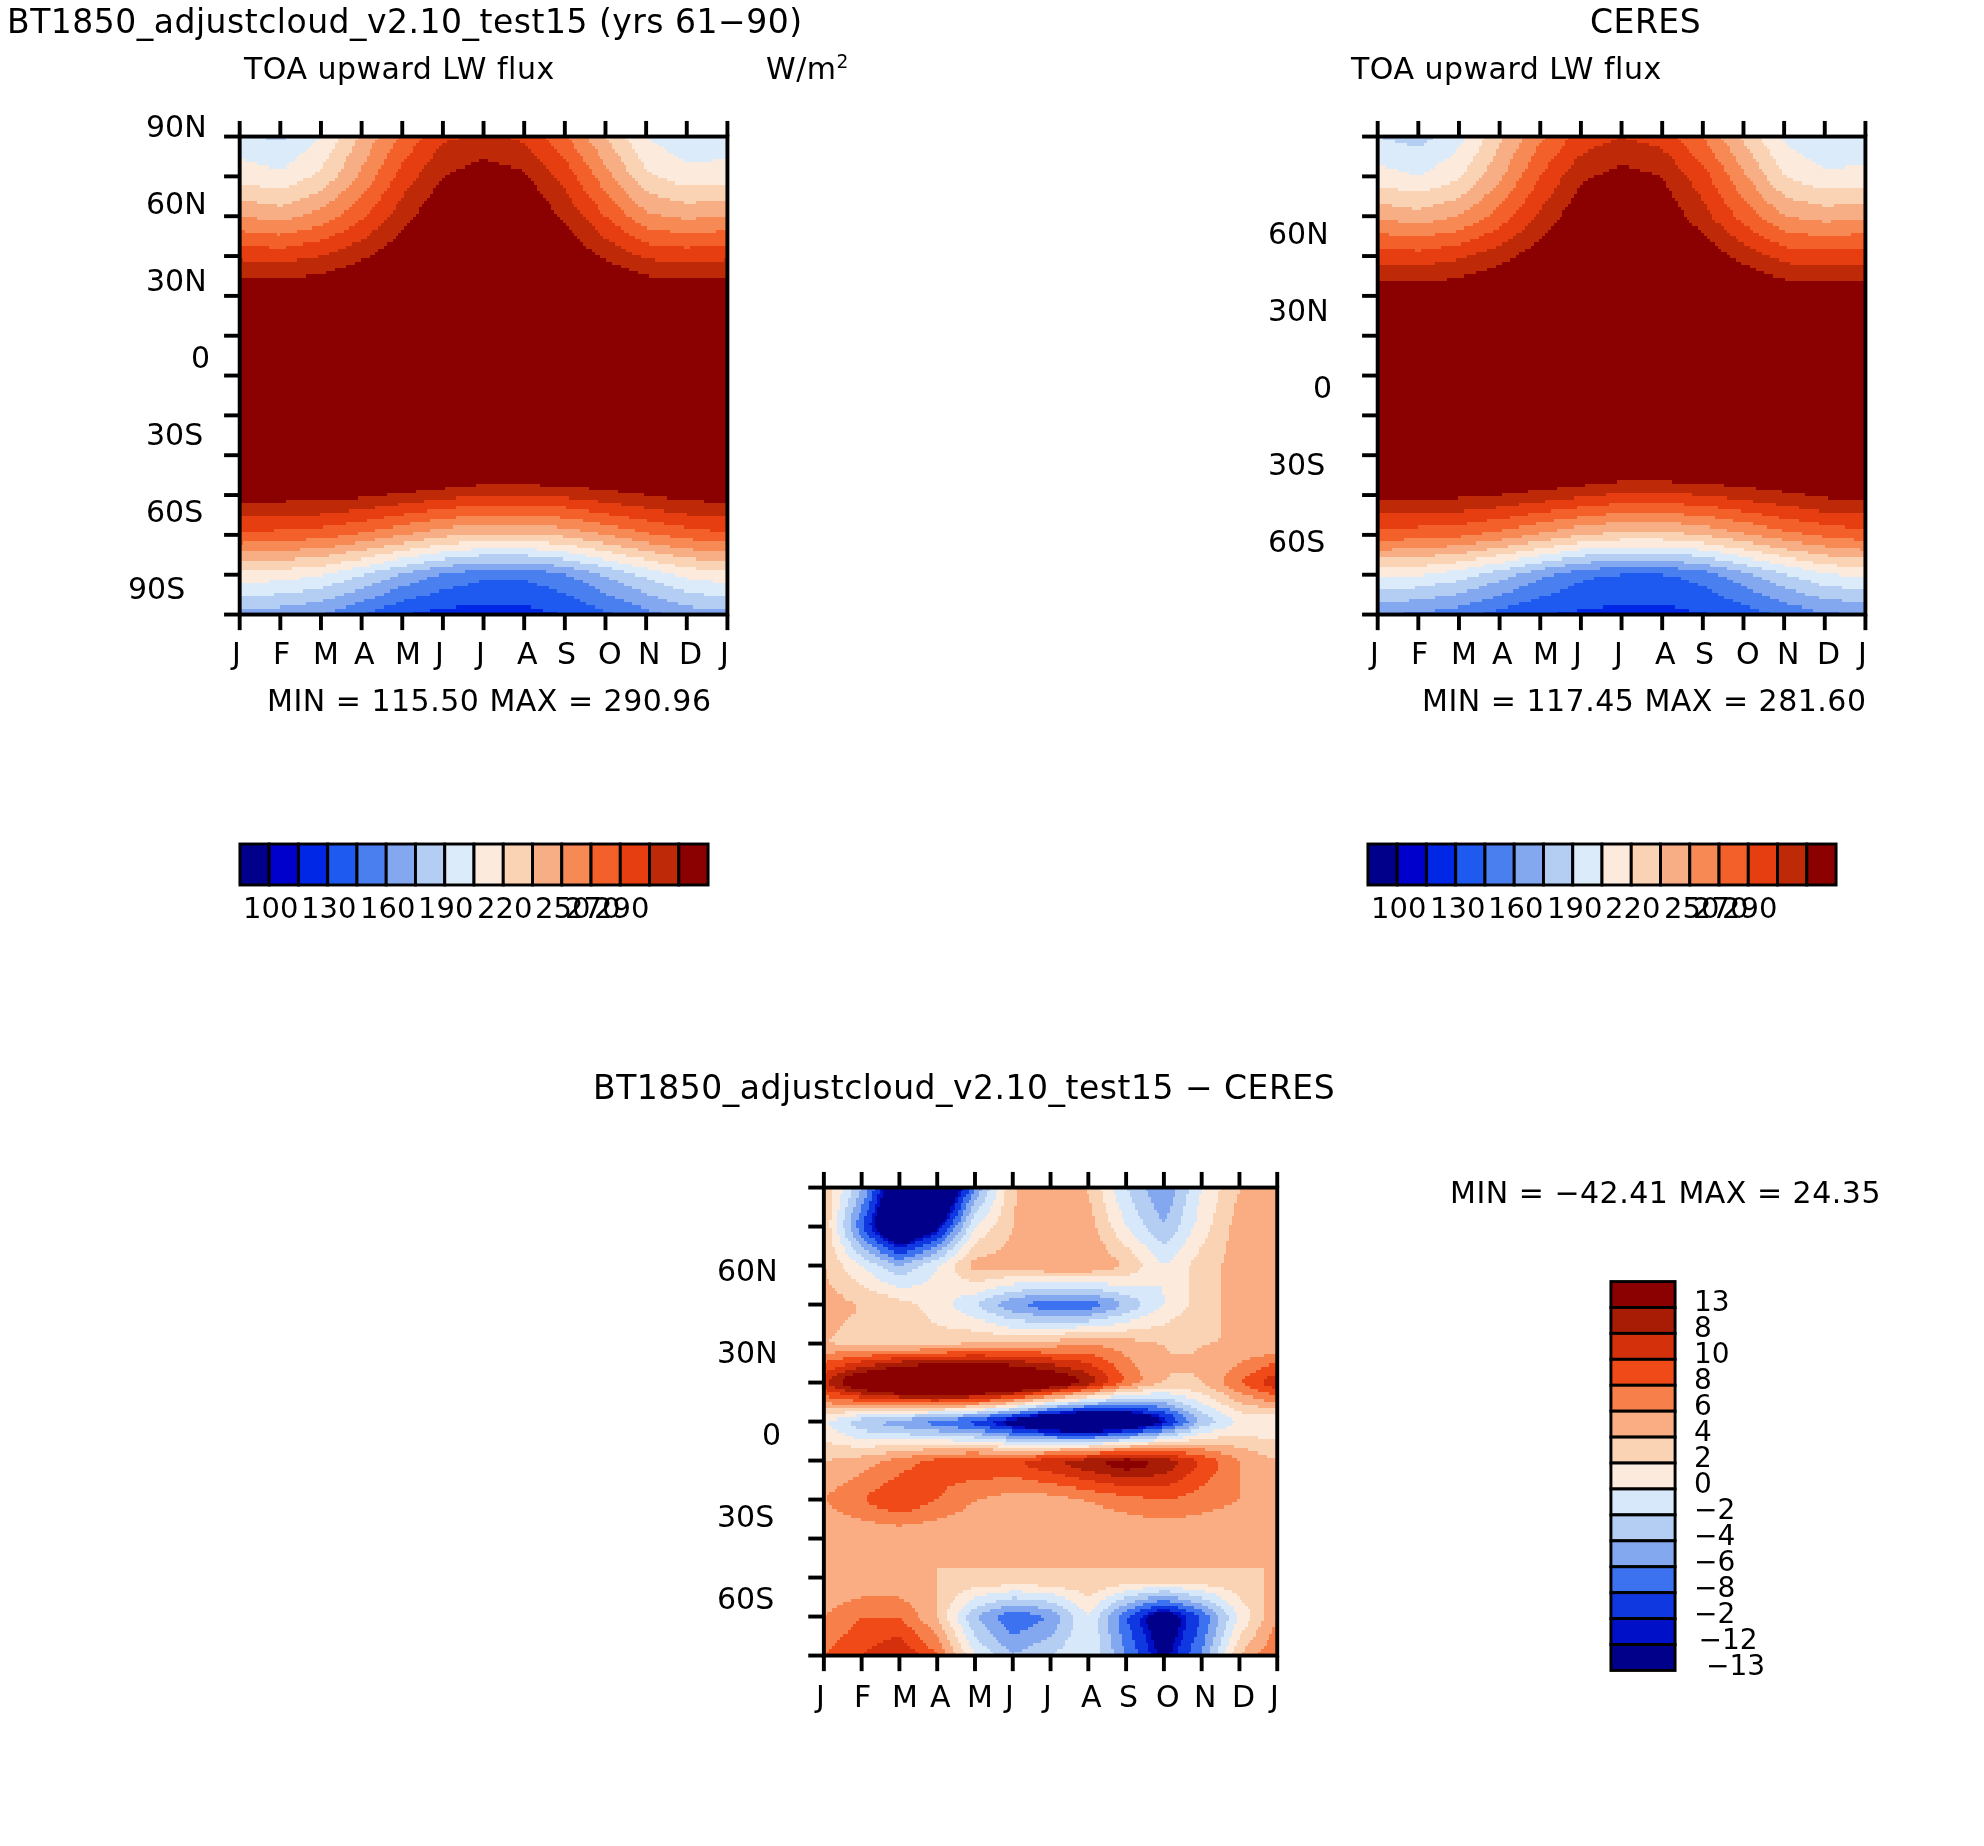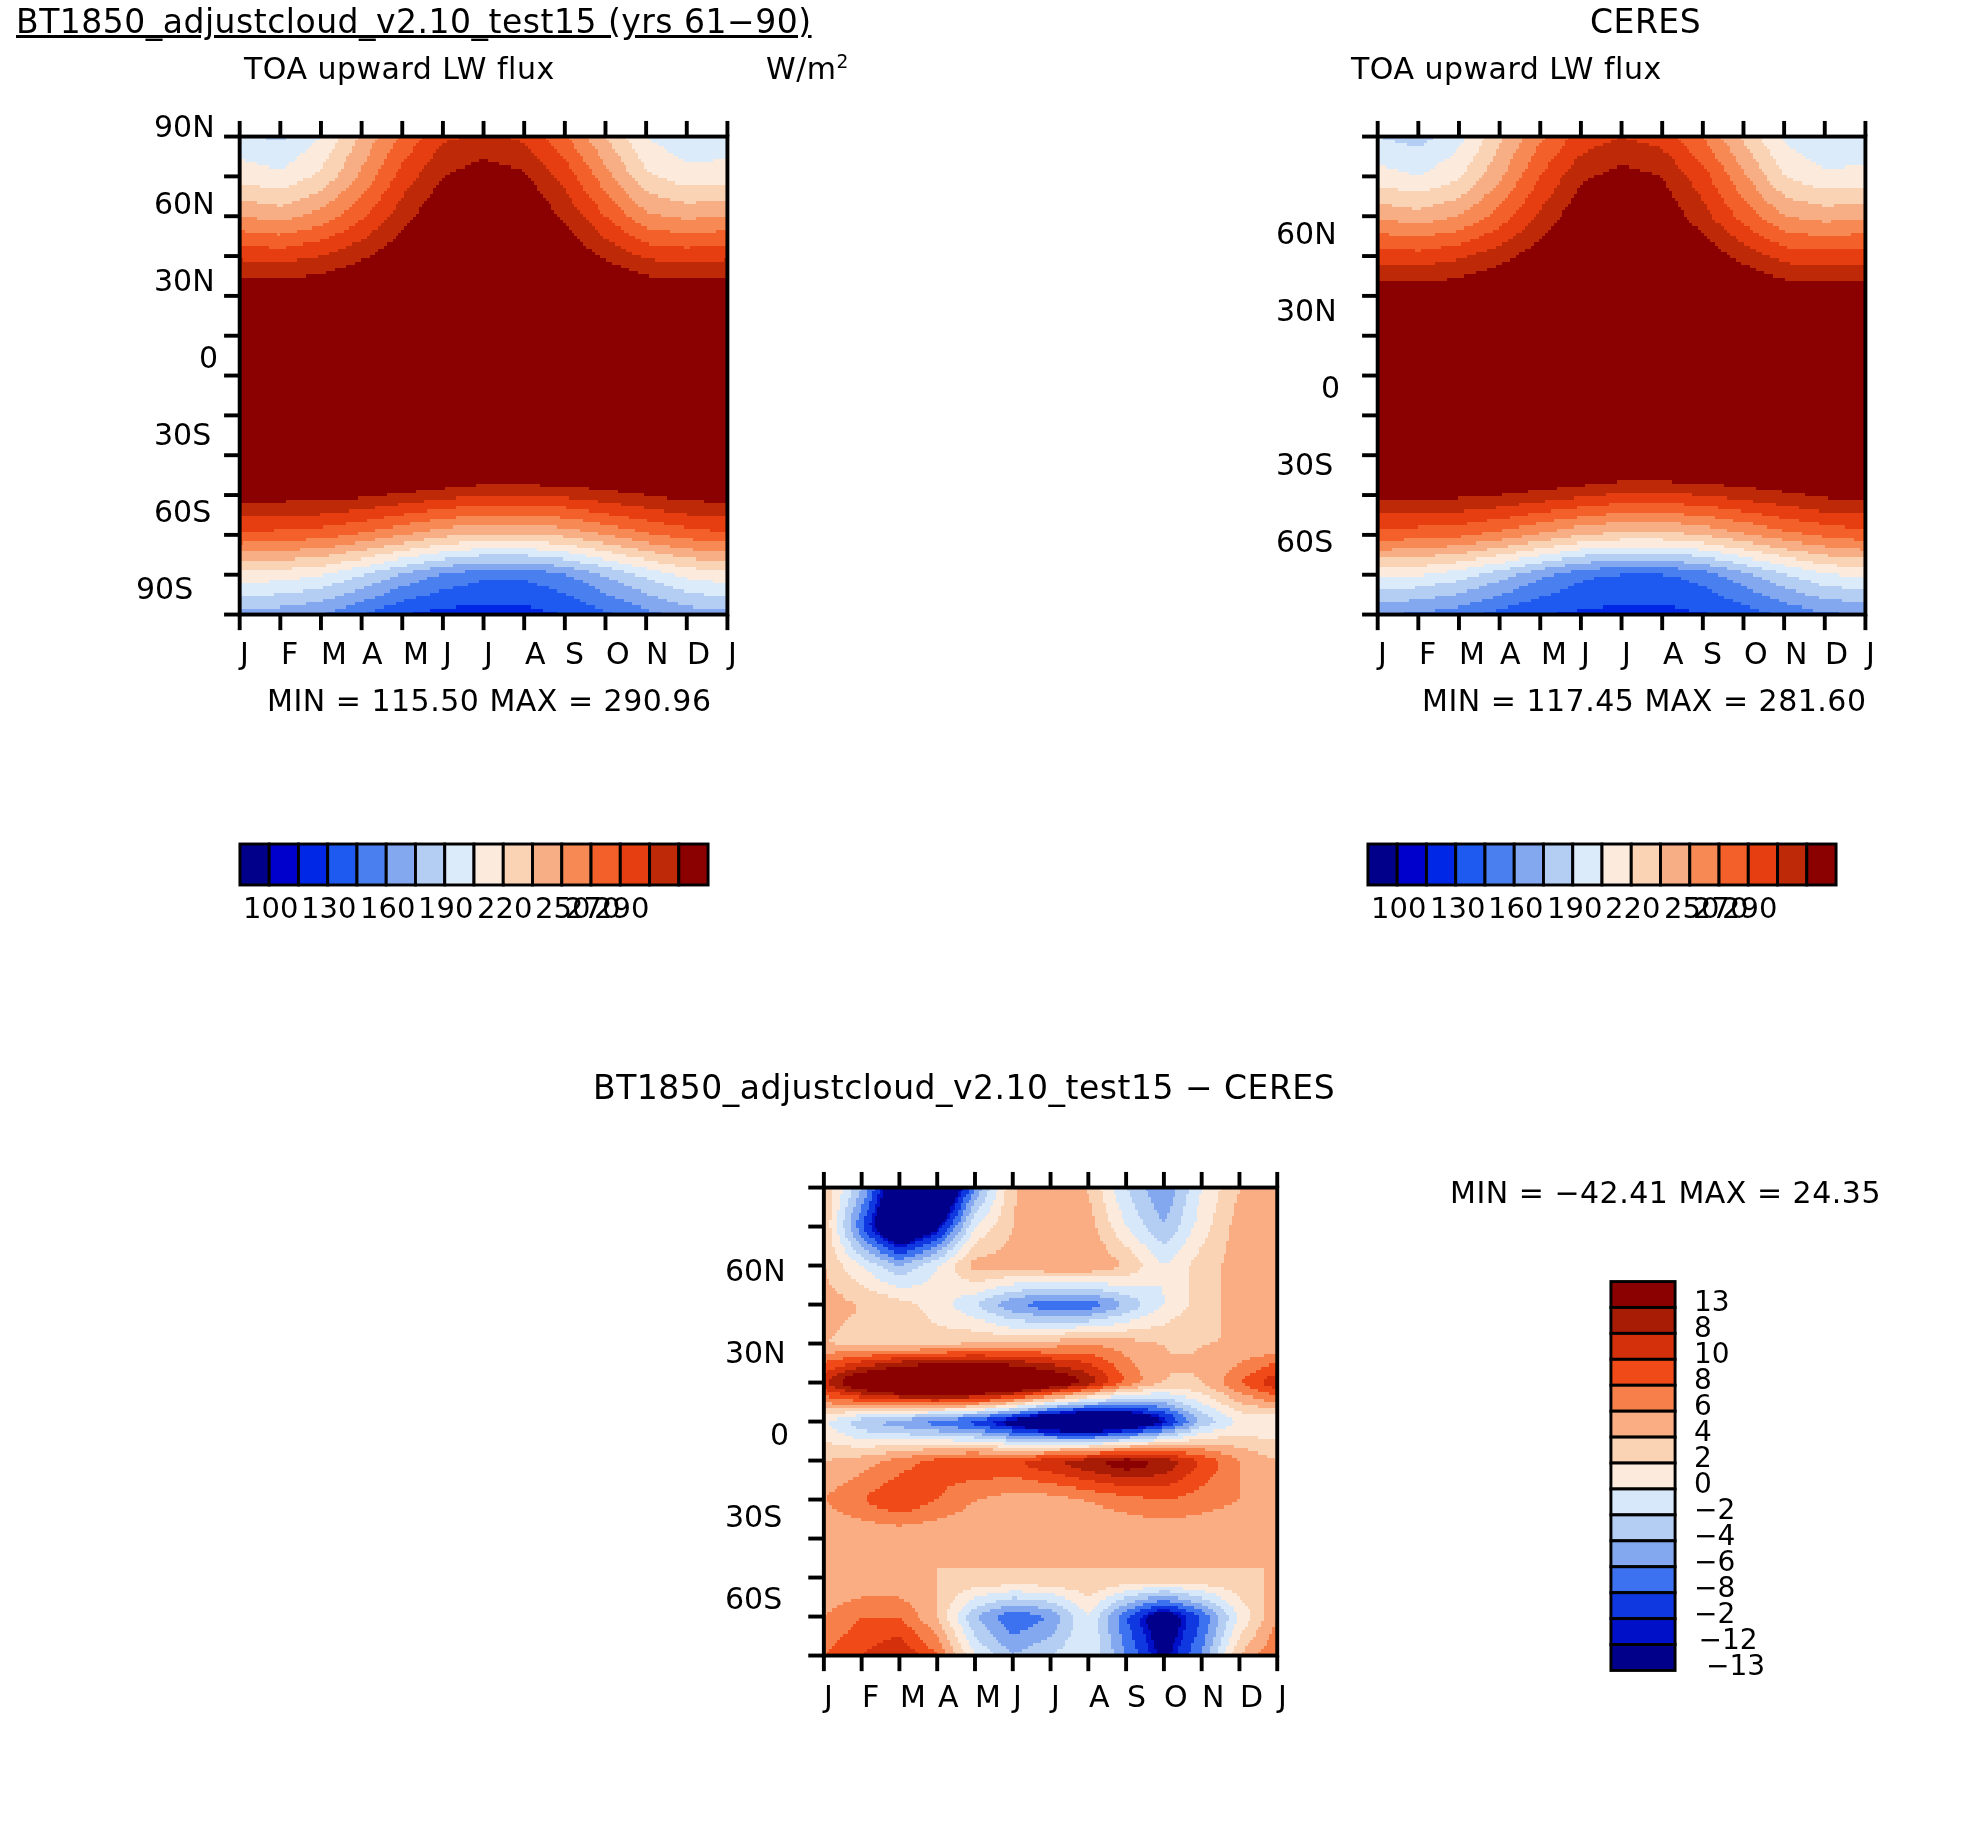--- a/index.html
+++ b/index.html
@@ -1,35 +1,35 @@
 <!DOCTYPE html>
 <html><head>
 <meta charset="utf-8">
 <style>
   html,body{margin:0;padding:0;background:#ffffff;}
   body{width:1985px;height:1846px;position:relative;
        font-family:"DejaVu Sans","Liberation Sans",sans-serif;color:#000;}
   .panel{position:absolute;}
   .ttl{position:absolute;white-space:nowrap;font-size:33px;letter-spacing:0.5px;}
   .ttl-sm{position:absolute;white-space:nowrap;font-size:30px;letter-spacing:0.5px;}
-  .axlab{position:absolute;white-space:nowrap;font-size:30px;margin-left:8px;}
+  .axlab{position:absolute;white-space:nowrap;font-size:30px;}
   .minmax{position:absolute;white-space:nowrap;font-size:30px;letter-spacing:0.5px;}
   .cblab{position:absolute;white-space:nowrap;font-size:29px;}
   .cblab-v{position:absolute;white-space:nowrap;font-size:28px;}
   svg{display:block;}
   .frame{fill:none;stroke:#000;stroke-width:4;}
   .tick{stroke:#000;stroke-width:4;}
   .swatch{stroke:#000;stroke-width:3;}
   sup{font-size:.62em;vertical-align:super;}
 </style>
 </head>
 <body>
 
 <div class="panel">
-  <div class="ttl" style="left:16px;top:2px;text-decoration:underline;">BT1850_adjustcloud_v2.10_test15 (yrs 61−90)</div>
+  <div class="ttl" style="left:7px;top:2px;">BT1850_adjustcloud_v2.10_test15 (yrs 61−90)</div>
   <div class="ttl-sm" style="left:244px;top:51px;">TOA upward LW flux</div>
   <div class="ttl-sm" style="left:766px;top:51px;"><span>W/m</span><sup>2</sup></div>
 
   <svg id="svg-model" width="527" height="517" style="position:absolute;left:222px;top:119px;" viewBox="-18 -18 540 530">
       <g>
         <rect x="0" y="0" width="500" height="490" fill="#00008B"></rect>
         <path d="M0.0 0.0H500.0V3.9H0.0ZM0.0 3.3H500.0V7.2H0.0ZM0.0 6.6H500.0V10.5H0.0ZM0.0 9.9H500.0V13.8H0.0ZM0.0 13.2H500.0V17.0H0.0ZM0.0 16.4H500.0V20.3H0.0ZM0.0 19.7H500.0V23.6H0.0ZM0.0 23.0H500.0V26.9H0.0ZM0.0 26.3H500.0V30.2H0.0ZM0.0 29.6H500.0V33.5H0.0ZM0.0 32.9H500.0V36.8H0.0ZM0.0 36.2H500.0V40.1H0.0ZM0.0 39.5H500.0V43.4H0.0ZM0.0 42.8H500.0V46.6H0.0ZM0.0 46.0H500.0V49.9H0.0ZM0.0 49.3H500.0V53.2H0.0ZM0.0 52.6H500.0V56.5H0.0ZM0.0 55.9H500.0V59.8H0.0ZM0.0 59.2H500.0V63.1H0.0ZM0.0 62.5H500.0V66.4H0.0ZM0.0 65.8H500.0V69.7H0.0ZM0.0 69.1H500.0V72.9H0.0ZM0.0 72.3H500.0V76.2H0.0ZM0.0 75.6H500.0V79.5H0.0ZM0.0 78.9H500.0V82.8H0.0ZM0.0 82.2H500.0V86.1H0.0ZM0.0 85.5H500.0V89.4H0.0ZM0.0 88.8H500.0V92.7H0.0ZM0.0 92.1H500.0V96.0H0.0ZM0.0 95.4H500.0V99.3H0.0ZM0.0 98.7H500.0V102.5H0.0ZM0.0 101.9H500.0V105.8H0.0ZM0.0 105.2H500.0V109.1H0.0ZM0.0 108.5H500.0V112.4H0.0ZM0.0 111.8H500.0V115.7H0.0ZM0.0 115.1H500.0V119.0H0.0ZM0.0 118.4H500.0V122.3H0.0ZM0.0 121.7H500.0V125.6H0.0ZM0.0 125.0H500.0V128.9H0.0ZM0.0 128.3H500.0V132.1H0.0ZM0.0 131.5H500.0V135.4H0.0ZM0.0 134.8H500.0V138.7H0.0ZM0.0 138.1H500.0V142.0H0.0ZM0.0 141.4H500.0V145.3H0.0ZM0.0 144.7H500.0V148.6H0.0ZM0.0 148.0H500.0V151.9H0.0ZM0.0 151.3H500.0V155.2H0.0ZM0.0 154.6H500.0V158.5H0.0ZM0.0 157.9H500.0V161.7H0.0ZM0.0 161.1H500.0V165.0H0.0ZM0.0 164.4H500.0V168.3H0.0ZM0.0 167.7H500.0V171.6H0.0ZM0.0 171.0H500.0V174.9H0.0ZM0.0 174.3H500.0V178.2H0.0ZM0.0 177.6H500.0V181.5H0.0ZM0.0 180.9H500.0V184.8H0.0ZM0.0 184.2H500.0V188.0H0.0ZM0.0 187.4H500.0V191.3H0.0ZM0.0 190.7H500.0V194.6H0.0ZM0.0 194.0H500.0V197.9H0.0ZM0.0 197.3H500.0V201.2H0.0ZM0.0 200.6H500.0V204.5H0.0ZM0.0 203.9H500.0V207.8H0.0ZM0.0 207.2H500.0V211.1H0.0ZM0.0 210.5H500.0V214.4H0.0ZM0.0 213.8H500.0V217.6H0.0ZM0.0 217.0H500.0V220.9H0.0ZM0.0 220.3H500.0V224.2H0.0ZM0.0 223.6H500.0V227.5H0.0ZM0.0 226.9H500.0V230.8H0.0ZM0.0 230.2H500.0V234.1H0.0ZM0.0 233.5H500.0V237.4H0.0ZM0.0 236.8H500.0V240.7H0.0ZM0.0 240.1H500.0V244.0H0.0ZM0.0 243.4H500.0V247.2H0.0ZM0.0 246.6H500.0V250.5H0.0ZM0.0 249.9H500.0V253.8H0.0ZM0.0 253.2H500.0V257.1H0.0ZM0.0 256.5H500.0V260.4H0.0ZM0.0 259.8H500.0V263.7H0.0ZM0.0 263.1H500.0V267.0H0.0ZM0.0 266.4H500.0V270.3H0.0ZM0.0 269.7H500.0V273.6H0.0ZM0.0 273.0H500.0V276.8H0.0ZM0.0 276.2H500.0V280.1H0.0ZM0.0 279.5H500.0V283.4H0.0ZM0.0 282.8H500.0V286.7H0.0ZM0.0 286.1H500.0V290.0H0.0ZM0.0 289.4H500.0V293.3H0.0ZM0.0 292.7H500.0V296.6H0.0ZM0.0 296.0H500.0V299.9H0.0ZM0.0 299.3H500.0V303.2H0.0ZM0.0 302.6H500.0V306.4H0.0ZM0.0 305.8H500.0V309.7H0.0ZM0.0 309.1H500.0V313.0H0.0ZM0.0 312.4H500.0V316.3H0.0ZM0.0 315.7H500.0V319.6H0.0ZM0.0 319.0H500.0V322.9H0.0ZM0.0 322.3H500.0V326.2H0.0ZM0.0 325.6H500.0V329.5H0.0ZM0.0 328.9H500.0V332.7H0.0ZM0.0 332.1H500.0V336.0H0.0ZM0.0 335.4H500.0V339.3H0.0ZM0.0 338.7H500.0V342.6H0.0ZM0.0 342.0H500.0V345.9H0.0ZM0.0 345.3H500.0V349.2H0.0ZM0.0 348.6H500.0V352.5H0.0ZM0.0 351.9H500.0V355.8H0.0ZM0.0 355.2H500.0V359.1H0.0ZM0.0 358.5H500.0V362.3H0.0ZM0.0 361.7H500.0V365.6H0.0ZM0.0 365.0H500.0V368.9H0.0ZM0.0 368.3H500.0V372.2H0.0ZM0.0 371.6H500.0V375.5H0.0ZM0.0 374.9H500.0V378.8H0.0ZM0.0 378.2H500.0V382.1H0.0ZM0.0 381.5H500.0V385.4H0.0ZM0.0 384.8H500.0V388.7H0.0ZM0.0 388.1H500.0V391.9H0.0ZM0.0 391.3H500.0V395.2H0.0ZM0.0 394.6H500.0V398.5H0.0ZM0.0 397.9H500.0V401.8H0.0ZM0.0 401.2H500.0V405.1H0.0ZM0.0 404.5H500.0V408.4H0.0ZM0.0 407.8H500.0V411.7H0.0ZM0.0 411.1H500.0V415.0H0.0ZM0.0 414.4H500.0V418.3H0.0ZM0.0 417.7H500.0V421.5H0.0ZM0.0 420.9H500.0V424.8H0.0ZM0.0 424.2H500.0V428.1H0.0ZM0.0 427.5H500.0V431.4H0.0ZM0.0 430.8H500.0V434.7H0.0ZM0.0 434.1H500.0V438.0H0.0ZM0.0 437.4H500.0V441.3H0.0ZM0.0 440.7H500.0V444.6H0.0ZM0.0 444.0H500.0V447.8H0.0ZM0.0 447.2H500.0V451.1H0.0ZM0.0 450.5H500.0V454.4H0.0ZM0.0 453.8H500.0V457.7H0.0ZM0.0 457.1H500.0V461.0H0.0ZM0.0 460.4H500.0V464.3H0.0ZM0.0 463.7H500.0V467.6H0.0ZM0.0 467.0H500.0V470.9H0.0ZM0.0 470.3H500.0V474.2H0.0ZM0.0 473.6H500.0V477.4H0.0ZM0.0 476.8H500.0V480.7H0.0ZM0.0 480.1H500.0V484.0H0.0ZM0.0 483.4H500.0V487.3H0.0ZM0.0 486.7H500.0V490.6H0.0Z" fill="#0000CD" shape-rendering="crispEdges"></path>
         <path d="M0.0 0.0H500.0V3.9H0.0ZM0.0 3.3H500.0V7.2H0.0ZM0.0 6.6H500.0V10.5H0.0ZM0.0 9.9H500.0V13.8H0.0ZM0.0 13.2H500.0V17.0H0.0ZM0.0 16.4H500.0V20.3H0.0ZM0.0 19.7H500.0V23.6H0.0ZM0.0 23.0H500.0V26.9H0.0ZM0.0 26.3H500.0V30.2H0.0ZM0.0 29.6H500.0V33.5H0.0ZM0.0 32.9H500.0V36.8H0.0ZM0.0 36.2H500.0V40.1H0.0ZM0.0 39.5H500.0V43.4H0.0ZM0.0 42.8H500.0V46.6H0.0ZM0.0 46.0H500.0V49.9H0.0ZM0.0 49.3H500.0V53.2H0.0ZM0.0 52.6H500.0V56.5H0.0ZM0.0 55.9H500.0V59.8H0.0ZM0.0 59.2H500.0V63.1H0.0ZM0.0 62.5H500.0V66.4H0.0ZM0.0 65.8H500.0V69.7H0.0ZM0.0 69.1H500.0V72.9H0.0ZM0.0 72.3H500.0V76.2H0.0ZM0.0 75.6H500.0V79.5H0.0ZM0.0 78.9H500.0V82.8H0.0ZM0.0 82.2H500.0V86.1H0.0ZM0.0 85.5H500.0V89.4H0.0ZM0.0 88.8H500.0V92.7H0.0ZM0.0 92.1H500.0V96.0H0.0ZM0.0 95.4H500.0V99.3H0.0ZM0.0 98.7H500.0V102.5H0.0ZM0.0 101.9H500.0V105.8H0.0ZM0.0 105.2H500.0V109.1H0.0ZM0.0 108.5H500.0V112.4H0.0ZM0.0 111.8H500.0V115.7H0.0ZM0.0 115.1H500.0V119.0H0.0ZM0.0 118.4H500.0V122.3H0.0ZM0.0 121.7H500.0V125.6H0.0ZM0.0 125.0H500.0V128.9H0.0ZM0.0 128.3H500.0V132.1H0.0ZM0.0 131.5H500.0V135.4H0.0ZM0.0 134.8H500.0V138.7H0.0ZM0.0 138.1H500.0V142.0H0.0ZM0.0 141.4H500.0V145.3H0.0ZM0.0 144.7H500.0V148.6H0.0ZM0.0 148.0H500.0V151.9H0.0ZM0.0 151.3H500.0V155.2H0.0ZM0.0 154.6H500.0V158.5H0.0ZM0.0 157.9H500.0V161.7H0.0ZM0.0 161.1H500.0V165.0H0.0ZM0.0 164.4H500.0V168.3H0.0ZM0.0 167.7H500.0V171.6H0.0ZM0.0 171.0H500.0V174.9H0.0ZM0.0 174.3H500.0V178.2H0.0ZM0.0 177.6H500.0V181.5H0.0ZM0.0 180.9H500.0V184.8H0.0ZM0.0 184.2H500.0V188.0H0.0ZM0.0 187.4H500.0V191.3H0.0ZM0.0 190.7H500.0V194.6H0.0ZM0.0 194.0H500.0V197.9H0.0ZM0.0 197.3H500.0V201.2H0.0ZM0.0 200.6H500.0V204.5H0.0ZM0.0 203.9H500.0V207.8H0.0ZM0.0 207.2H500.0V211.1H0.0ZM0.0 210.5H500.0V214.4H0.0ZM0.0 213.8H500.0V217.6H0.0ZM0.0 217.0H500.0V220.9H0.0ZM0.0 220.3H500.0V224.2H0.0ZM0.0 223.6H500.0V227.5H0.0ZM0.0 226.9H500.0V230.8H0.0ZM0.0 230.2H500.0V234.1H0.0ZM0.0 233.5H500.0V237.4H0.0ZM0.0 236.8H500.0V240.7H0.0ZM0.0 240.1H500.0V244.0H0.0ZM0.0 243.4H500.0V247.2H0.0ZM0.0 246.6H500.0V250.5H0.0ZM0.0 249.9H500.0V253.8H0.0ZM0.0 253.2H500.0V257.1H0.0ZM0.0 256.5H500.0V260.4H0.0ZM0.0 259.8H500.0V263.7H0.0ZM0.0 263.1H500.0V267.0H0.0ZM0.0 266.4H500.0V270.3H0.0ZM0.0 269.7H500.0V273.6H0.0ZM0.0 273.0H500.0V276.8H0.0ZM0.0 276.2H500.0V280.1H0.0ZM0.0 279.5H500.0V283.4H0.0ZM0.0 282.8H500.0V286.7H0.0ZM0.0 286.1H500.0V290.0H0.0ZM0.0 289.4H500.0V293.3H0.0ZM0.0 292.7H500.0V296.6H0.0ZM0.0 296.0H500.0V299.9H0.0ZM0.0 299.3H500.0V303.2H0.0ZM0.0 302.6H500.0V306.4H0.0ZM0.0 305.8H500.0V309.7H0.0ZM0.0 309.1H500.0V313.0H0.0ZM0.0 312.4H500.0V316.3H0.0ZM0.0 315.7H500.0V319.6H0.0ZM0.0 319.0H500.0V322.9H0.0ZM0.0 322.3H500.0V326.2H0.0ZM0.0 325.6H500.0V329.5H0.0ZM0.0 328.9H500.0V332.7H0.0ZM0.0 332.1H500.0V336.0H0.0ZM0.0 335.4H500.0V339.3H0.0ZM0.0 338.7H500.0V342.6H0.0ZM0.0 342.0H500.0V345.9H0.0ZM0.0 345.3H500.0V349.2H0.0ZM0.0 348.6H500.0V352.5H0.0ZM0.0 351.9H500.0V355.8H0.0ZM0.0 355.2H500.0V359.1H0.0ZM0.0 358.5H500.0V362.3H0.0ZM0.0 361.7H500.0V365.6H0.0ZM0.0 365.0H500.0V368.9H0.0ZM0.0 368.3H500.0V372.2H0.0ZM0.0 371.6H500.0V375.5H0.0ZM0.0 374.9H500.0V378.8H0.0ZM0.0 378.2H500.0V382.1H0.0ZM0.0 381.5H500.0V385.4H0.0ZM0.0 384.8H500.0V388.7H0.0ZM0.0 388.1H500.0V391.9H0.0ZM0.0 391.3H500.0V395.2H0.0ZM0.0 394.6H500.0V398.5H0.0ZM0.0 397.9H500.0V401.8H0.0ZM0.0 401.2H500.0V405.1H0.0ZM0.0 404.5H500.0V408.4H0.0ZM0.0 407.8H500.0V411.7H0.0ZM0.0 411.1H500.0V415.0H0.0ZM0.0 414.4H500.0V418.3H0.0ZM0.0 417.7H500.0V421.5H0.0ZM0.0 420.9H500.0V424.8H0.0ZM0.0 424.2H500.0V428.1H0.0ZM0.0 427.5H500.0V431.4H0.0ZM0.0 430.8H500.0V434.7H0.0ZM0.0 434.1H500.0V438.0H0.0ZM0.0 437.4H500.0V441.3H0.0ZM0.0 440.7H500.0V444.6H0.0ZM0.0 444.0H500.0V447.8H0.0ZM0.0 447.2H500.0V451.1H0.0ZM0.0 450.5H500.0V454.4H0.0ZM0.0 453.8H500.0V457.7H0.0ZM0.0 457.1H500.0V461.0H0.0ZM0.0 460.4H500.0V464.3H0.0ZM0.0 463.7H500.0V467.6H0.0ZM0.0 467.0H500.0V470.9H0.0ZM0.0 470.3H500.0V474.2H0.0ZM0.0 473.6H500.0V477.4H0.0ZM0.0 476.8H500.0V480.7H0.0ZM0.0 480.1H500.0V484.0H0.0ZM0.0 483.4H500.0V487.3H0.0ZM0.0 486.7H500.0V490.6H0.0Z" fill="#0026E6" shape-rendering="crispEdges"></path>
         <path d="M0.0 0.0H500.0V3.9H0.0ZM0.0 3.3H500.0V7.2H0.0ZM0.0 6.6H500.0V10.5H0.0ZM0.0 9.9H500.0V13.8H0.0ZM0.0 13.2H500.0V17.0H0.0ZM0.0 16.4H500.0V20.3H0.0ZM0.0 19.7H500.0V23.6H0.0ZM0.0 23.0H500.0V26.9H0.0ZM0.0 26.3H500.0V30.2H0.0ZM0.0 29.6H500.0V33.5H0.0ZM0.0 32.9H500.0V36.8H0.0ZM0.0 36.2H500.0V40.1H0.0ZM0.0 39.5H500.0V43.4H0.0ZM0.0 42.8H500.0V46.6H0.0ZM0.0 46.0H500.0V49.9H0.0ZM0.0 49.3H500.0V53.2H0.0ZM0.0 52.6H500.0V56.5H0.0ZM0.0 55.9H500.0V59.8H0.0ZM0.0 59.2H500.0V63.1H0.0ZM0.0 62.5H500.0V66.4H0.0ZM0.0 65.8H500.0V69.7H0.0ZM0.0 69.1H500.0V72.9H0.0ZM0.0 72.3H500.0V76.2H0.0ZM0.0 75.6H500.0V79.5H0.0ZM0.0 78.9H500.0V82.8H0.0ZM0.0 82.2H500.0V86.1H0.0ZM0.0 85.5H500.0V89.4H0.0ZM0.0 88.8H500.0V92.7H0.0ZM0.0 92.1H500.0V96.0H0.0ZM0.0 95.4H500.0V99.3H0.0ZM0.0 98.7H500.0V102.5H0.0ZM0.0 101.9H500.0V105.8H0.0ZM0.0 105.2H500.0V109.1H0.0ZM0.0 108.5H500.0V112.4H0.0ZM0.0 111.8H500.0V115.7H0.0ZM0.0 115.1H500.0V119.0H0.0ZM0.0 118.4H500.0V122.3H0.0ZM0.0 121.7H500.0V125.6H0.0ZM0.0 125.0H500.0V128.9H0.0ZM0.0 128.3H500.0V132.1H0.0ZM0.0 131.5H500.0V135.4H0.0ZM0.0 134.8H500.0V138.7H0.0ZM0.0 138.1H500.0V142.0H0.0ZM0.0 141.4H500.0V145.3H0.0ZM0.0 144.7H500.0V148.6H0.0ZM0.0 148.0H500.0V151.9H0.0ZM0.0 151.3H500.0V155.2H0.0ZM0.0 154.6H500.0V158.5H0.0ZM0.0 157.9H500.0V161.7H0.0ZM0.0 161.1H500.0V165.0H0.0ZM0.0 164.4H500.0V168.3H0.0ZM0.0 167.7H500.0V171.6H0.0ZM0.0 171.0H500.0V174.9H0.0ZM0.0 174.3H500.0V178.2H0.0ZM0.0 177.6H500.0V181.5H0.0ZM0.0 180.9H500.0V184.8H0.0ZM0.0 184.2H500.0V188.0H0.0ZM0.0 187.4H500.0V191.3H0.0ZM0.0 190.7H500.0V194.6H0.0ZM0.0 194.0H500.0V197.9H0.0ZM0.0 197.3H500.0V201.2H0.0ZM0.0 200.6H500.0V204.5H0.0ZM0.0 203.9H500.0V207.8H0.0ZM0.0 207.2H500.0V211.1H0.0ZM0.0 210.5H500.0V214.4H0.0ZM0.0 213.8H500.0V217.6H0.0ZM0.0 217.0H500.0V220.9H0.0ZM0.0 220.3H500.0V224.2H0.0ZM0.0 223.6H500.0V227.5H0.0ZM0.0 226.9H500.0V230.8H0.0ZM0.0 230.2H500.0V234.1H0.0ZM0.0 233.5H500.0V237.4H0.0ZM0.0 236.8H500.0V240.7H0.0ZM0.0 240.1H500.0V244.0H0.0ZM0.0 243.4H500.0V247.2H0.0ZM0.0 246.6H500.0V250.5H0.0ZM0.0 249.9H500.0V253.8H0.0ZM0.0 253.2H500.0V257.1H0.0ZM0.0 256.5H500.0V260.4H0.0ZM0.0 259.8H500.0V263.7H0.0ZM0.0 263.1H500.0V267.0H0.0ZM0.0 266.4H500.0V270.3H0.0ZM0.0 269.7H500.0V273.6H0.0ZM0.0 273.0H500.0V276.8H0.0ZM0.0 276.2H500.0V280.1H0.0ZM0.0 279.5H500.0V283.4H0.0ZM0.0 282.8H500.0V286.7H0.0ZM0.0 286.1H500.0V290.0H0.0ZM0.0 289.4H500.0V293.3H0.0ZM0.0 292.7H500.0V296.6H0.0ZM0.0 296.0H500.0V299.9H0.0ZM0.0 299.3H500.0V303.2H0.0ZM0.0 302.6H500.0V306.4H0.0ZM0.0 305.8H500.0V309.7H0.0ZM0.0 309.1H500.0V313.0H0.0ZM0.0 312.4H500.0V316.3H0.0ZM0.0 315.7H500.0V319.6H0.0ZM0.0 319.0H500.0V322.9H0.0ZM0.0 322.3H500.0V326.2H0.0ZM0.0 325.6H500.0V329.5H0.0ZM0.0 328.9H500.0V332.7H0.0ZM0.0 332.1H500.0V336.0H0.0ZM0.0 335.4H500.0V339.3H0.0ZM0.0 338.7H500.0V342.6H0.0ZM0.0 342.0H500.0V345.9H0.0ZM0.0 345.3H500.0V349.2H0.0ZM0.0 348.6H500.0V352.5H0.0ZM0.0 351.9H500.0V355.8H0.0ZM0.0 355.2H500.0V359.1H0.0ZM0.0 358.5H500.0V362.3H0.0ZM0.0 361.7H500.0V365.6H0.0ZM0.0 365.0H500.0V368.9H0.0ZM0.0 368.3H500.0V372.2H0.0ZM0.0 371.6H500.0V375.5H0.0ZM0.0 374.9H500.0V378.8H0.0ZM0.0 378.2H500.0V382.1H0.0ZM0.0 381.5H500.0V385.4H0.0ZM0.0 384.8H500.0V388.7H0.0ZM0.0 388.1H500.0V391.9H0.0ZM0.0 391.3H500.0V395.2H0.0ZM0.0 394.6H500.0V398.5H0.0ZM0.0 397.9H500.0V401.8H0.0ZM0.0 401.2H500.0V405.1H0.0ZM0.0 404.5H500.0V408.4H0.0ZM0.0 407.8H500.0V411.7H0.0ZM0.0 411.1H500.0V415.0H0.0ZM0.0 414.4H500.0V418.3H0.0ZM0.0 417.7H500.0V421.5H0.0ZM0.0 420.9H500.0V424.8H0.0ZM0.0 424.2H500.0V428.1H0.0ZM0.0 427.5H500.0V431.4H0.0ZM0.0 430.8H500.0V434.7H0.0ZM0.0 434.1H500.0V438.0H0.0ZM0.0 437.4H500.0V441.3H0.0ZM0.0 440.7H500.0V444.6H0.0ZM0.0 444.0H500.0V447.8H0.0ZM0.0 447.2H500.0V451.1H0.0ZM0.0 450.5H500.0V454.4H0.0ZM0.0 453.8H500.0V457.7H0.0ZM0.0 457.1H500.0V461.0H0.0ZM0.0 460.4H500.0V464.3H0.0ZM0.0 463.7H500.0V467.6H0.0ZM0.0 467.0H500.0V470.9H0.0ZM0.0 470.3H500.0V474.2H0.0ZM0.0 473.6H500.0V477.4H0.0ZM0.0 476.8H500.0V480.7H0.0ZM0.0 480.1H221.9V484.0H0.0ZM298.8 480.1H500.0V484.0H298.8ZM0.0 483.4H195.3V487.3H0.0ZM310.7 483.4H500.0V487.3H310.7ZM0.0 486.7H177.5V490.6H0.0ZM325.4 486.7H500.0V490.6H325.4Z" fill="#1E5AF0" shape-rendering="crispEdges"></path>
         <path d="M0.0 0.0H500.0V3.9H0.0ZM0.0 3.3H500.0V7.2H0.0ZM0.0 6.6H500.0V10.5H0.0ZM0.0 9.9H500.0V13.8H0.0ZM0.0 13.2H500.0V17.0H0.0ZM0.0 16.4H500.0V20.3H0.0ZM0.0 19.7H500.0V23.6H0.0ZM0.0 23.0H500.0V26.9H0.0ZM0.0 26.3H500.0V30.2H0.0ZM0.0 29.6H500.0V33.5H0.0ZM0.0 32.9H500.0V36.8H0.0ZM0.0 36.2H500.0V40.1H0.0ZM0.0 39.5H500.0V43.4H0.0ZM0.0 42.8H500.0V46.6H0.0ZM0.0 46.0H500.0V49.9H0.0ZM0.0 49.3H500.0V53.2H0.0ZM0.0 52.6H500.0V56.5H0.0ZM0.0 55.9H500.0V59.8H0.0ZM0.0 59.2H500.0V63.1H0.0ZM0.0 62.5H500.0V66.4H0.0ZM0.0 65.8H500.0V69.7H0.0ZM0.0 69.1H500.0V72.9H0.0ZM0.0 72.3H500.0V76.2H0.0ZM0.0 75.6H500.0V79.5H0.0ZM0.0 78.9H500.0V82.8H0.0ZM0.0 82.2H500.0V86.1H0.0ZM0.0 85.5H500.0V89.4H0.0ZM0.0 88.8H500.0V92.7H0.0ZM0.0 92.1H500.0V96.0H0.0ZM0.0 95.4H500.0V99.3H0.0ZM0.0 98.7H500.0V102.5H0.0ZM0.0 101.9H500.0V105.8H0.0ZM0.0 105.2H500.0V109.1H0.0ZM0.0 108.5H500.0V112.4H0.0ZM0.0 111.8H500.0V115.7H0.0ZM0.0 115.1H500.0V119.0H0.0ZM0.0 118.4H500.0V122.3H0.0ZM0.0 121.7H500.0V125.6H0.0ZM0.0 125.0H500.0V128.9H0.0ZM0.0 128.3H500.0V132.1H0.0ZM0.0 131.5H500.0V135.4H0.0ZM0.0 134.8H500.0V138.7H0.0ZM0.0 138.1H500.0V142.0H0.0ZM0.0 141.4H500.0V145.3H0.0ZM0.0 144.7H500.0V148.6H0.0ZM0.0 148.0H500.0V151.9H0.0ZM0.0 151.3H500.0V155.2H0.0ZM0.0 154.6H500.0V158.5H0.0ZM0.0 157.9H500.0V161.7H0.0ZM0.0 161.1H500.0V165.0H0.0ZM0.0 164.4H500.0V168.3H0.0ZM0.0 167.7H500.0V171.6H0.0ZM0.0 171.0H500.0V174.9H0.0ZM0.0 174.3H500.0V178.2H0.0ZM0.0 177.6H500.0V181.5H0.0ZM0.0 180.9H500.0V184.8H0.0ZM0.0 184.2H500.0V188.0H0.0ZM0.0 187.4H500.0V191.3H0.0ZM0.0 190.7H500.0V194.6H0.0ZM0.0 194.0H500.0V197.9H0.0ZM0.0 197.3H500.0V201.2H0.0ZM0.0 200.6H500.0V204.5H0.0ZM0.0 203.9H500.0V207.8H0.0ZM0.0 207.2H500.0V211.1H0.0ZM0.0 210.5H500.0V214.4H0.0ZM0.0 213.8H500.0V217.6H0.0ZM0.0 217.0H500.0V220.9H0.0ZM0.0 220.3H500.0V224.2H0.0ZM0.0 223.6H500.0V227.5H0.0ZM0.0 226.9H500.0V230.8H0.0ZM0.0 230.2H500.0V234.1H0.0ZM0.0 233.5H500.0V237.4H0.0ZM0.0 236.8H500.0V240.7H0.0ZM0.0 240.1H500.0V244.0H0.0ZM0.0 243.4H500.0V247.2H0.0ZM0.0 246.6H500.0V250.5H0.0ZM0.0 249.9H500.0V253.8H0.0ZM0.0 253.2H500.0V257.1H0.0ZM0.0 256.5H500.0V260.4H0.0ZM0.0 259.8H500.0V263.7H0.0ZM0.0 263.1H500.0V267.0H0.0ZM0.0 266.4H500.0V270.3H0.0ZM0.0 269.7H500.0V273.6H0.0ZM0.0 273.0H500.0V276.8H0.0ZM0.0 276.2H500.0V280.1H0.0ZM0.0 279.5H500.0V283.4H0.0ZM0.0 282.8H500.0V286.7H0.0ZM0.0 286.1H500.0V290.0H0.0ZM0.0 289.4H500.0V293.3H0.0ZM0.0 292.7H500.0V296.6H0.0ZM0.0 296.0H500.0V299.9H0.0ZM0.0 299.3H500.0V303.2H0.0ZM0.0 302.6H500.0V306.4H0.0ZM0.0 305.8H500.0V309.7H0.0ZM0.0 309.1H500.0V313.0H0.0ZM0.0 312.4H500.0V316.3H0.0ZM0.0 315.7H500.0V319.6H0.0ZM0.0 319.0H500.0V322.9H0.0ZM0.0 322.3H500.0V326.2H0.0ZM0.0 325.6H500.0V329.5H0.0ZM0.0 328.9H500.0V332.7H0.0ZM0.0 332.1H500.0V336.0H0.0ZM0.0 335.4H500.0V339.3H0.0ZM0.0 338.7H500.0V342.6H0.0ZM0.0 342.0H500.0V345.9H0.0ZM0.0 345.3H500.0V349.2H0.0ZM0.0 348.6H500.0V352.5H0.0ZM0.0 351.9H500.0V355.8H0.0ZM0.0 355.2H500.0V359.1H0.0ZM0.0 358.5H500.0V362.3H0.0ZM0.0 361.7H500.0V365.6H0.0ZM0.0 365.0H500.0V368.9H0.0ZM0.0 368.3H500.0V372.2H0.0ZM0.0 371.6H500.0V375.5H0.0ZM0.0 374.9H500.0V378.8H0.0ZM0.0 378.2H500.0V382.1H0.0ZM0.0 381.5H500.0V385.4H0.0ZM0.0 384.8H500.0V388.7H0.0ZM0.0 388.1H500.0V391.9H0.0ZM0.0 391.3H500.0V395.2H0.0ZM0.0 394.6H500.0V398.5H0.0ZM0.0 397.9H500.0V401.8H0.0ZM0.0 401.2H500.0V405.1H0.0ZM0.0 404.5H500.0V408.4H0.0ZM0.0 407.8H500.0V411.7H0.0ZM0.0 411.1H500.0V415.0H0.0ZM0.0 414.4H500.0V418.3H0.0ZM0.0 417.7H500.0V421.5H0.0ZM0.0 420.9H500.0V424.8H0.0ZM0.0 424.2H500.0V428.1H0.0ZM0.0 427.5H500.0V431.4H0.0ZM0.0 430.8H500.0V434.7H0.0ZM0.0 434.1H500.0V438.0H0.0ZM0.0 437.4H500.0V441.3H0.0ZM0.0 440.7H500.0V444.6H0.0ZM0.0 444.0H500.0V447.8H0.0ZM0.0 447.2H500.0V451.1H0.0ZM0.0 450.5H500.0V454.4H0.0ZM0.0 453.8H245.6V457.7H0.0ZM295.9 453.8H500.0V457.7H295.9ZM0.0 457.1H233.7V461.0H0.0ZM304.7 457.1H500.0V461.0H304.7ZM0.0 460.4H218.9V464.3H0.0ZM316.6 460.4H500.0V464.3H316.6ZM0.0 463.7H204.1V467.6H0.0ZM325.4 463.7H500.0V467.6H325.4ZM0.0 467.0H195.3V470.9H0.0ZM334.3 467.0H500.0V470.9H334.3ZM0.0 470.3H180.5V474.2H0.0ZM343.2 470.3H500.0V474.2H343.2ZM0.0 473.6H168.6V477.4H0.0ZM349.1 473.6H500.0V477.4H349.1ZM0.0 476.8H159.8V480.7H0.0ZM355.0 476.8H500.0V480.7H355.0ZM0.0 480.1H147.9V484.0H0.0ZM363.9 480.1H500.0V484.0H363.9ZM0.0 483.4H139.1V487.3H0.0ZM372.8 483.4H500.0V487.3H372.8ZM0.0 486.7H130.2V490.6H0.0ZM381.7 486.7H500.0V490.6H381.7Z" fill="#4A7FF0" shape-rendering="crispEdges"></path>

